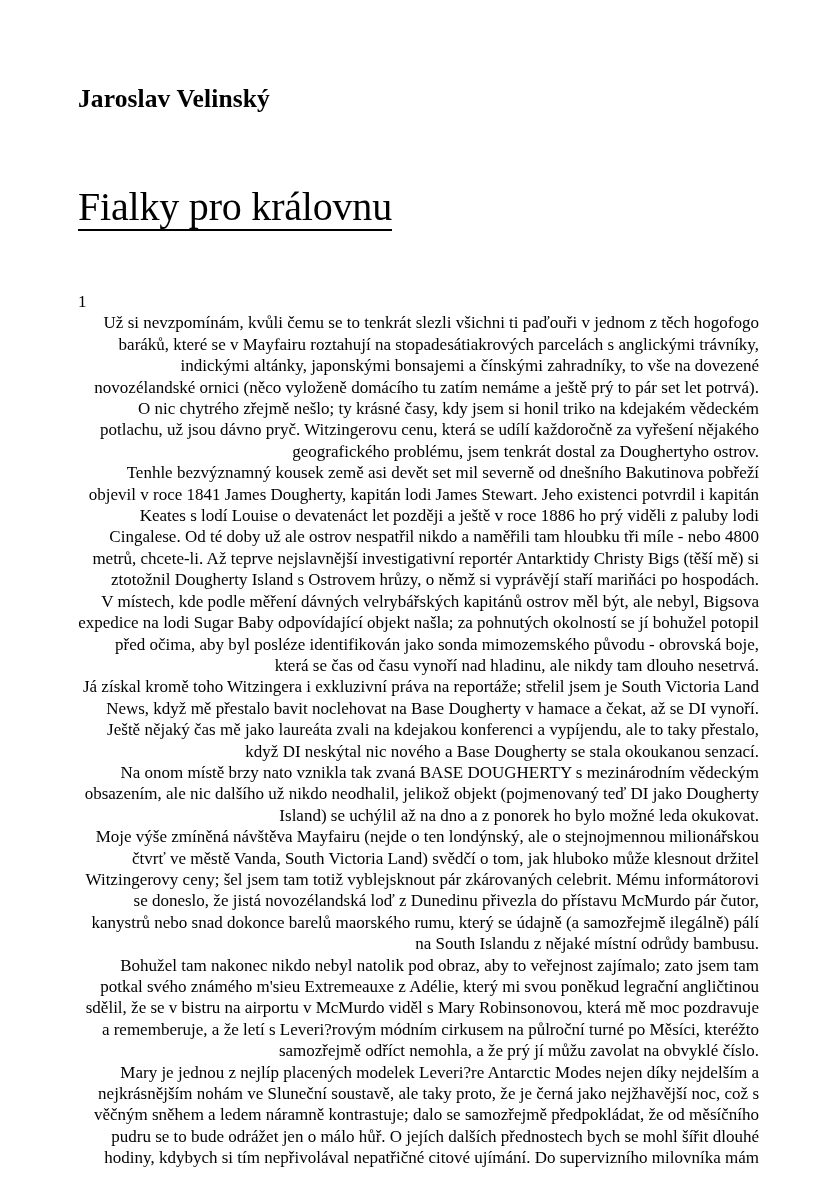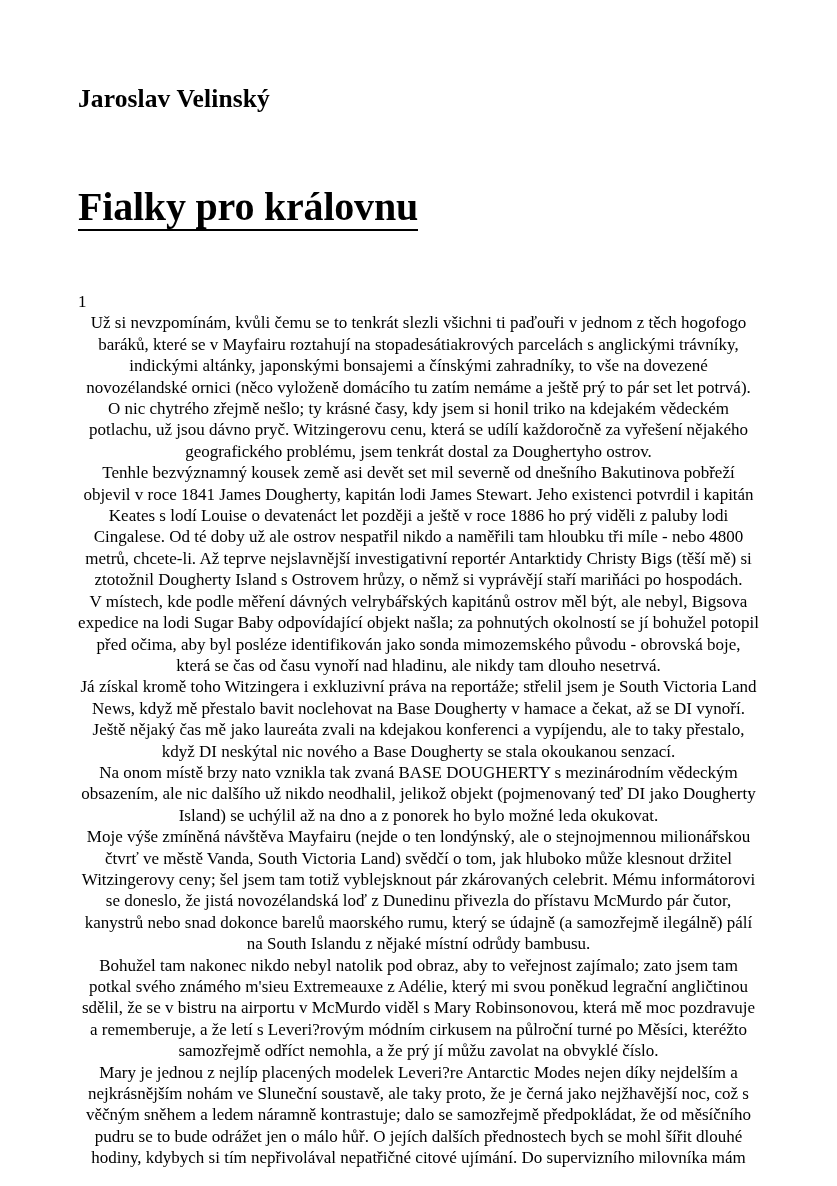--- a/index.html
+++ b/index.html
@@ -27,21 +27,21 @@
     letter-spacing: 0.1px;
     margin: 0;
     padding: 0;
     position: absolute;
     left: 78px;
     top: 86px;
     white-space: nowrap;
   }
   .doc-title {
     font-size: 40px;
-    font-weight: bold;
+    font-weight: normal;
     line-height: 1;
     margin: 0;
     padding: 0;
     position: absolute;
     left: 78px;
     top: 187px;
     white-space: nowrap;
     border-bottom: 2px solid #000;
     padding-bottom: 2px;
     display: inline-block;
@@ -57,21 +57,21 @@
     font-size: 17px;
     line-height: 21.4px;
     margin: 0;
     padding: 0;
   }
   .para {
     font-size: 17px;
     line-height: 21.4px;
     margin: 0;
     padding: 0;
-    text-align: center;
+    text-align: right;
     hyphens: none;
     -webkit-hyphens: none;
   }
 </style>
 </head>
 <body>
 
 <div class="page">
 
   <h1 class="author">Jaroslav Velinský</h1>

